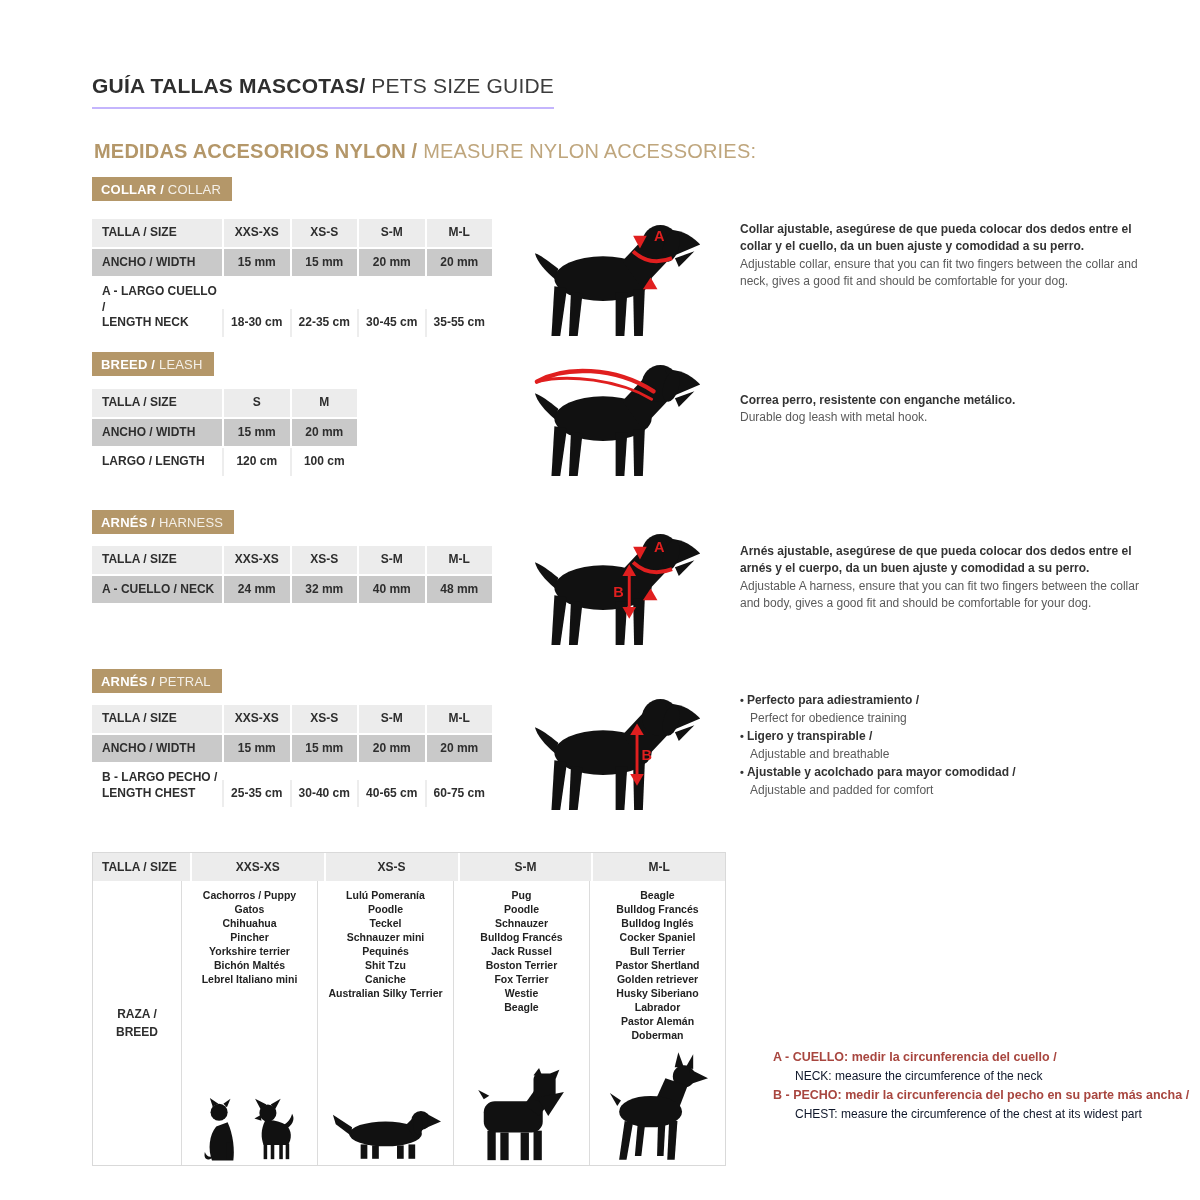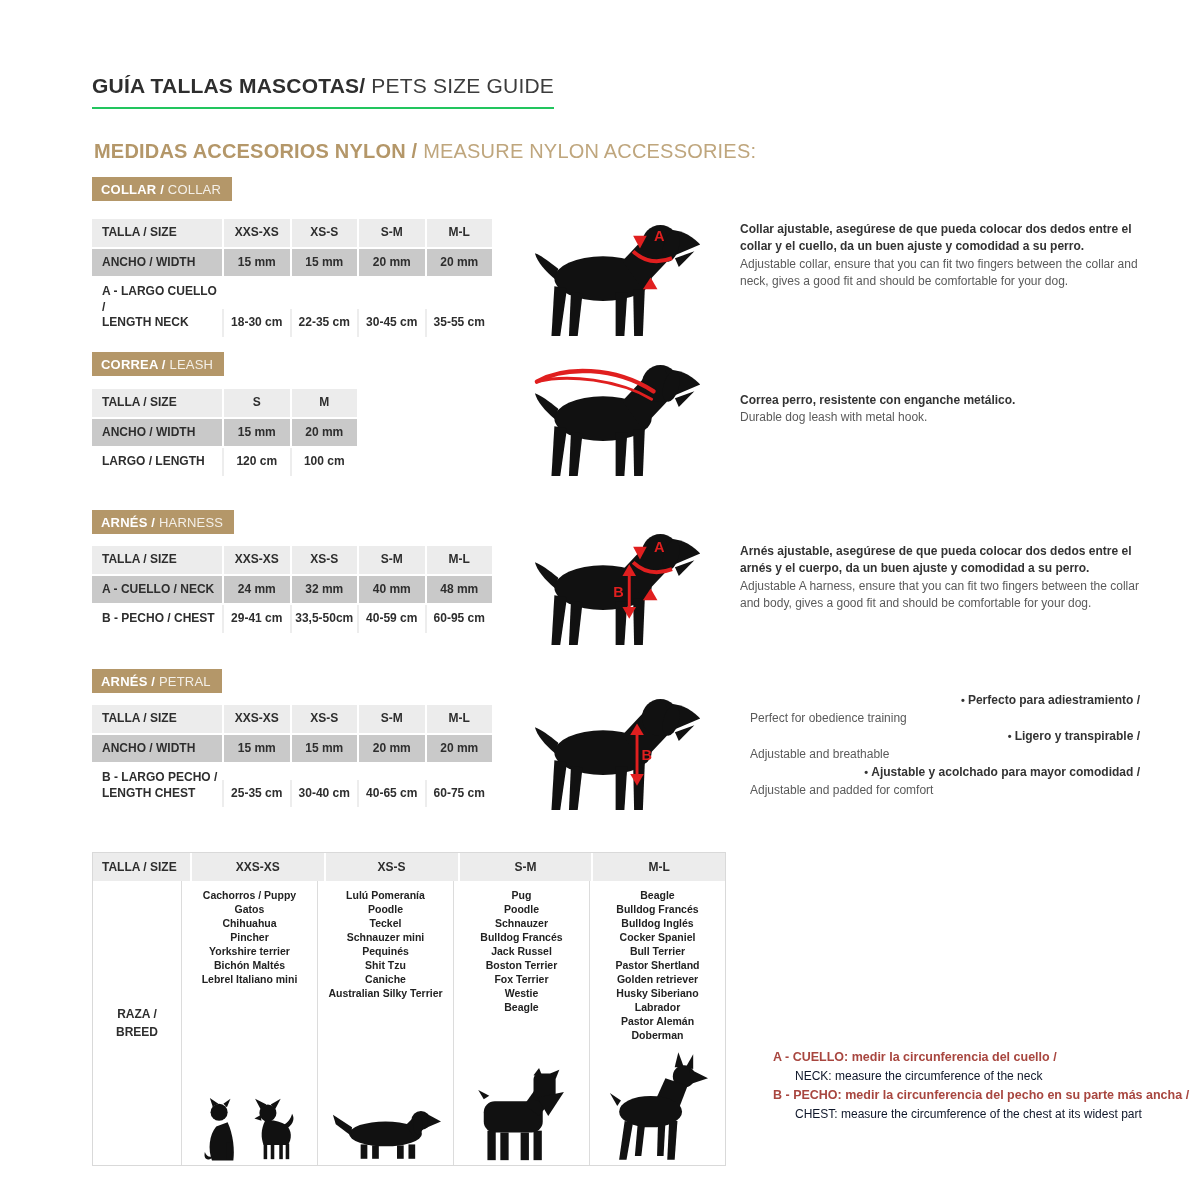--- a/index.html
+++ b/index.html
@@ -1,21 +1,21 @@
 <!DOCTYPE html>
 <html><head>
 <meta charset="utf-8">
 <style>
   html,body{margin:0;padding:0;background:#fff;}
   .canvas{position:relative;width:1200px;height:1200px;background:#fff;overflow:hidden;
           font-family:"Liberation Sans",sans-serif;color:#333;}
   .abs{position:absolute;}
 
   
-  .title{left:92px;top:74px;font-size:21px;color:#2e2e2e;border-bottom:2px solid #22c55e;
+  .title{left:92px;top:74px;font-size:21px;color:#2e2e2e;border-bottom:2px solid #c4b5fd;
          padding-bottom:9px;letter-spacing:.2px;}
   .title .es{font-weight:bold;}
   .title .en{font-weight:normal;color:#3c3c3c;}
 
   
   .subtitle{left:94px;top:140px;font-size:20px;color:#b49769;letter-spacing:.2px;}
   .subtitle .es{font-weight:bold;}
   .subtitle .en{font-weight:normal;color:#bfa67d;}
 
   
@@ -35,21 +35,21 @@
   .trow:nth-child(3) .tcell+.tcell{border-left:2px solid #ededed;}
   .tlabel{flex:0 0 118px;justify-content:flex-start;text-align:left;padding-left:10px;}
 
   
   .desc{font-size:12px;line-height:1.45;width:410px;}
   .desc .es{font-weight:bold;color:#333;display:block;}
   .desc .en{color:#5a5a5a;display:block;}
 
   
   .features{font-size:12px;line-height:1.5;width:400px;}
-  .feat-es{font-weight:bold;color:#333;text-align:right;}
+  .feat-es{font-weight:bold;color:#333;}
   .feat-es::before{content:"• ";font-size:11px;}
   .feat-en{color:#5a5a5a;padding-left:10px;}
 
   
   .breed-table{left:92px;top:852px;width:632px;border:1px solid #d9d9d9;font-size:12px;background:#fff;}
   .bt-header{display:flex;background:#ececec;}
   .bt-hcell{flex:1;text-align:center;font-weight:bold;padding:7px 0;color:#2e2e2e;}
   .bt-hcell+.bt-hcell{border-left:2px solid #fff;}
   .bt-hlabel{flex:0 0 88px;text-align:left;padding-left:9px;}
   .bt-body{display:flex;height:284px;background:#fff;}
@@ -141,21 +141,21 @@
       <text class="red-label" x="130" y="23" text-anchor="middle">A</text>
     </g>
   </svg>
 
   <div class="abs desc" style="left:740px;top:221px;">
     <span class="es">Collar ajustable, asegúrese de que pueda colocar dos dedos entre el collar y el cuello, da un buen ajuste y comodidad a su perro.</span>
     <span class="en">Adjustable collar, ensure that you can fit two fingers between the collar and neck, gives a good fit and should be comfortable for your dog.</span>
   </div>
 
   <div class="abs" style="left:92px;top:352px;">
-    <span class="badge"><span>CORREA /</span><span class="en"> LEASH</span></span>
+    <span class="badge"><span>BREED /</span><span class="en"> LEASH</span></span>
   </div>
   <div class="abs spec-table" style="left:92px;top:389px;width:265px;">
       <div class="trow">
         <div class="tcell tlabel">TALLA / SIZE</div>
         <div class="tcell">S</div>
         <div class="tcell">M</div>
       </div>
       <div class="trow">
         <div class="tcell tlabel">ANCHO / WIDTH</div>
         <div class="tcell">15 mm</div>
@@ -191,27 +191,20 @@
         <div class="tcell">XS-S</div>
         <div class="tcell">S-M</div>
         <div class="tcell">M-L</div>
       </div>
       <div class="trow">
         <div class="tcell tlabel">A - CUELLO / NECK</div>
         <div class="tcell">24 mm</div>
         <div class="tcell">32 mm</div>
         <div class="tcell">40 mm</div>
         <div class="tcell">48 mm</div>
-      </div>
-      <div class="trow">
-        <div class="tcell tlabel">B - PECHO / CHEST</div>
-        <div class="tcell">29-41 cm</div>
-        <div class="tcell">33,5-50cm</div>
-        <div class="tcell">40-59 cm</div>
-        <div class="tcell">60-95 cm</div>
       </div>
     </div>
 
   <svg class="dogfig" style="left:533px;top:527px;" viewBox="0 0 180 130">
     <use href="#dogShape"></use>
     <g>
       <path class="red-stroke" stroke-width="4" d="M103,36 Q120,52 143,43"></path>
       <polygon class="red" points="103,20 117,20 110,33"></polygon>
       <polygon class="red" points="121,63 113,75 128,75"></polygon>
       <text class="red-label" x="130" y="25" text-anchor="middle">A</text>

